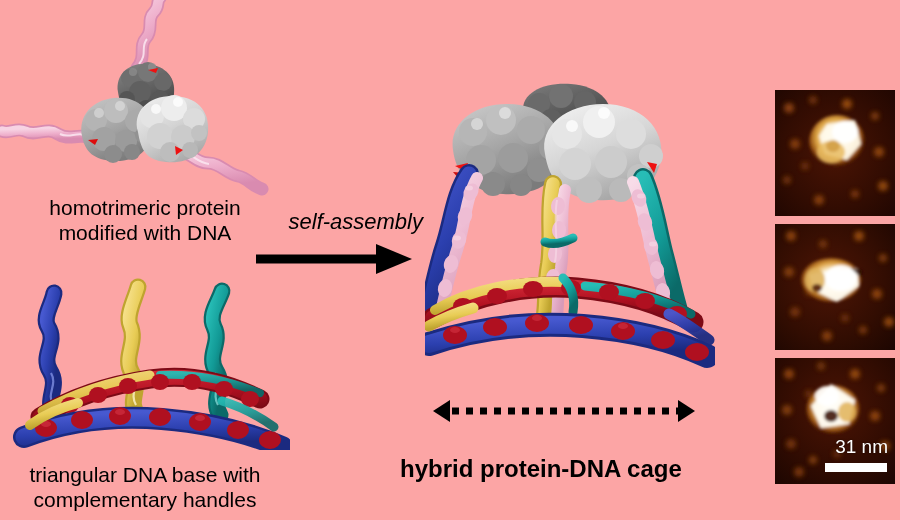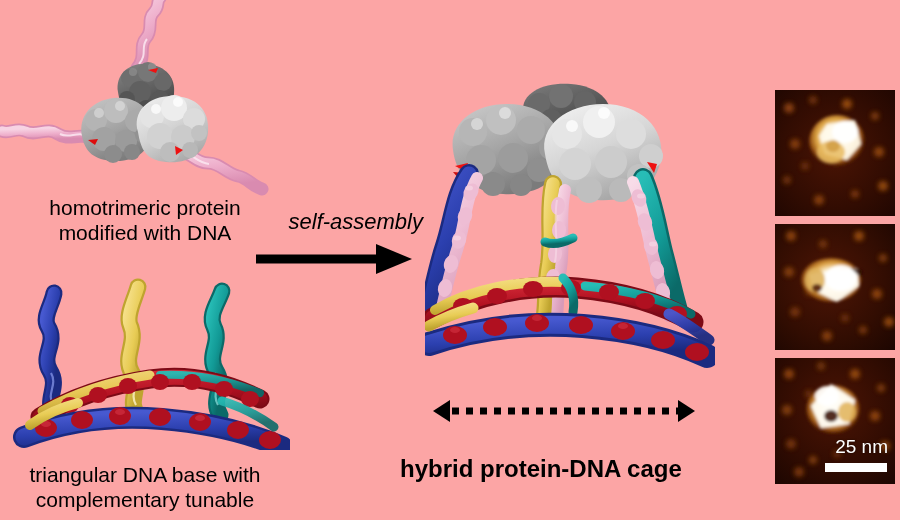--- a/index.html
+++ b/index.html
@@ -267,21 +267,21 @@
         <ellipse cx="190" cy="153" rx="5" ry="3"></ellipse>
       </g>
     </g>
 
     <path d="M20,160 C34,150 52,142 68,138" stroke="url(#dYellow)" stroke-width="10" fill="none" stroke-linecap="round"></path>
 
     <path d="M212,136 C232,142 250,152 264,162" stroke="url(#dTeal)" stroke-width="9" fill="none" stroke-linecap="round" opacity="0.9"></path>
   </svg>
 
   <div class="caption caption-bottom-left">triangular DNA base with
-complementary tunable</div>
+complementary handles</div>
 
   <div class="caption-arrow">self-assembly</div>
   <svg class="arrow-svg" style="left:252px; top:242px;" width="165" height="34" viewBox="0 0 165 34">
     <line x1="4" y1="17" x2="134" y2="17" stroke="#000000" stroke-width="9"></line>
     <polygon points="124,2 160,17 124,32" fill="#000000"></polygon>
   </svg>
 
   <svg class="struct" style="left:425px; top:82px;" width="290" height="320" viewBox="0 0 290 320">
     <defs>
       <linearGradient id="cLight" x1="0" y1="0" x2="0.5" y2="1">
@@ -602,19 +602,19 @@
           <circle cx="34" cy="36" r="4" fill="#743407"></circle>
         </g>
         <g filter="url(#blurA3)">
           <ellipse cx="58" cy="52" rx="27" ry="25" fill="url(#blob3)"></ellipse>
           <path d="M56,26 L80,42 L74,66 L46,70 L36,48 Z" fill="#fffdf5" opacity="0.95"></path>
           <ellipse cx="56" cy="58" rx="7" ry="6" fill="#3a1003" opacity="0.88"></ellipse>
           <ellipse cx="52" cy="38" rx="12" ry="10" fill="#ffffff" opacity="0.92"></ellipse>
           <ellipse cx="72" cy="54" rx="9" ry="10" fill="#e0b257" opacity="0.85"></ellipse>
         </g>
       </svg>
-      <div class="scalebar-label">25 nm</div>
+      <div class="scalebar-label">31 nm</div>
       <div class="scalebar-rect"></div>
     </div>
 
   </div>
 
 </div>
 
 </body></html>

